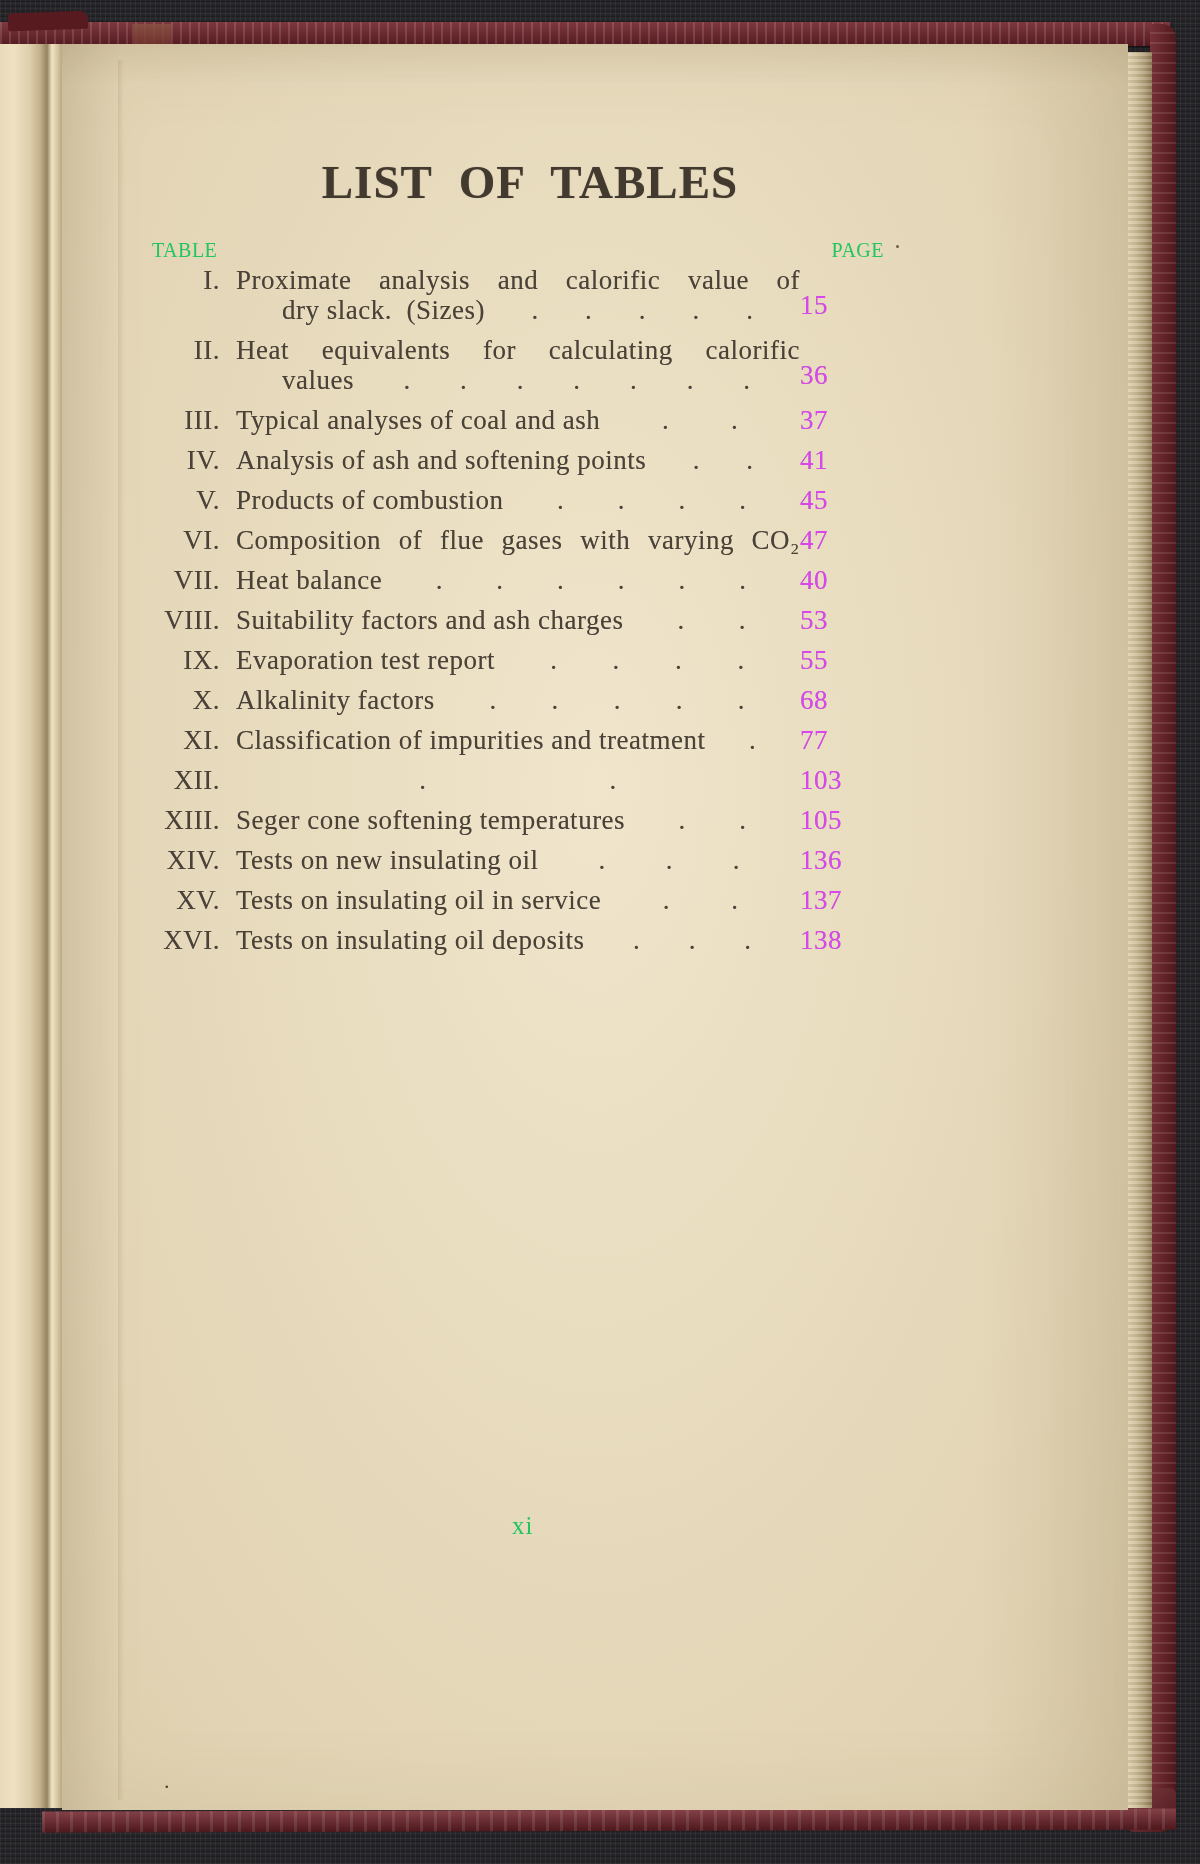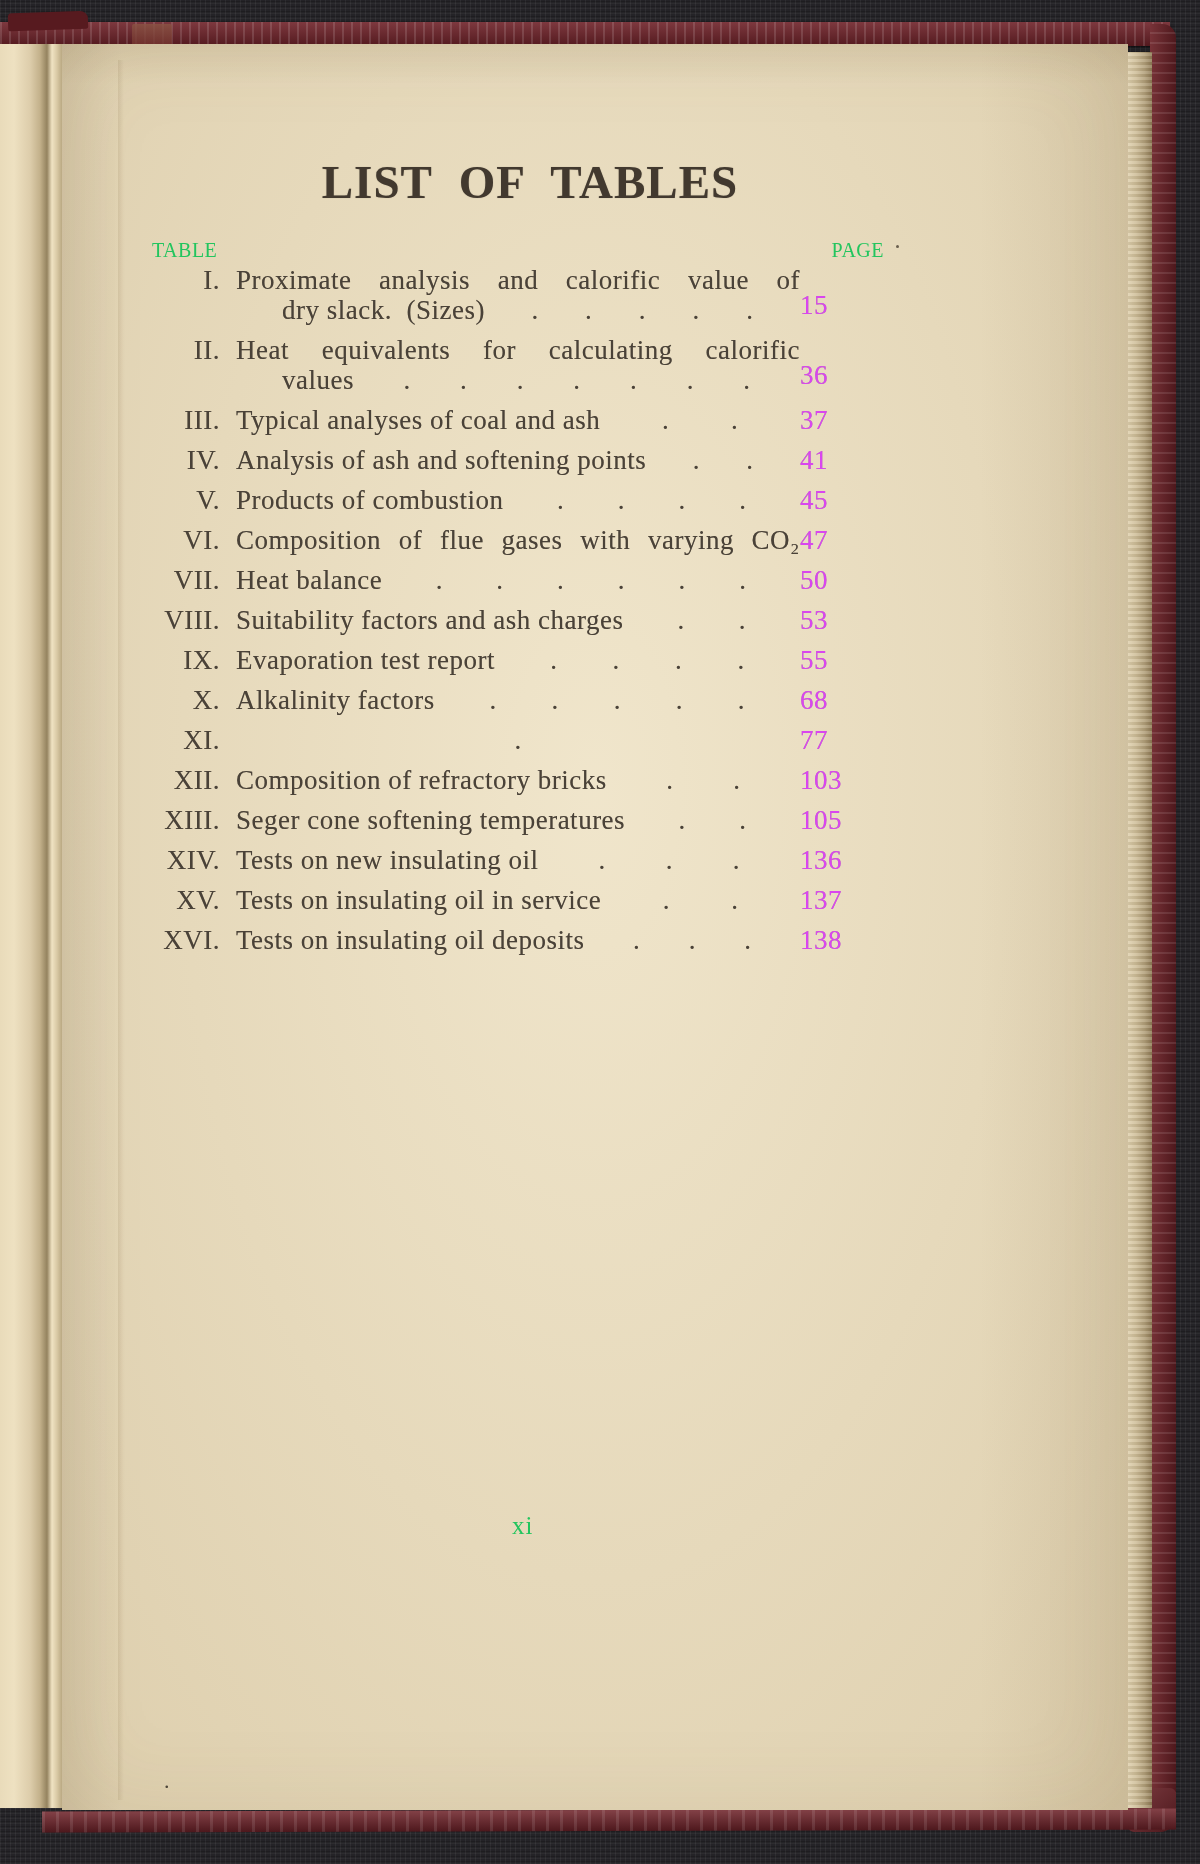--- a/index.html
+++ b/index.html
@@ -242,21 +242,21 @@
             <span class="dots">
               <i>.</i>
               <i>.</i>
               <i>.</i>
               <i>.</i>
               <i>.</i>
               <i>.</i>
             </span>
           </div>
         </span>
-    <span class="pg">50</span>
+    <span class="pg">40</span>
   </div>
       <div class="row">
     <span class="num">VIII.</span>
     <span class="desc">
           <div class="line">
             <span class="t">Suitability factors and ash charges</span>
             <span class="dots">
               <i>.</i>
               <i>.</i>
             </span>
@@ -292,32 +292,32 @@
               <i>.</i>
             </span>
           </div>
         </span>
     <span class="pg">68</span>
   </div>
       <div class="row">
     <span class="num">XI.</span>
     <span class="desc">
           <div class="line">
+            <span class="t">Classification of impurities and treatment</span>
             <span class="dots">
               <i>.</i>
             </span>
           </div>
         </span>
     <span class="pg">77</span>
   </div>
       <div class="row">
     <span class="num">XII.</span>
     <span class="desc">
           <div class="line">
-            <span class="t">Composition of refractory bricks</span>
             <span class="dots">
               <i>.</i>
               <i>.</i>
             </span>
           </div>
         </span>
     <span class="pg">103</span>
   </div>
       <div class="row">
     <span class="num">XIII.</span>

